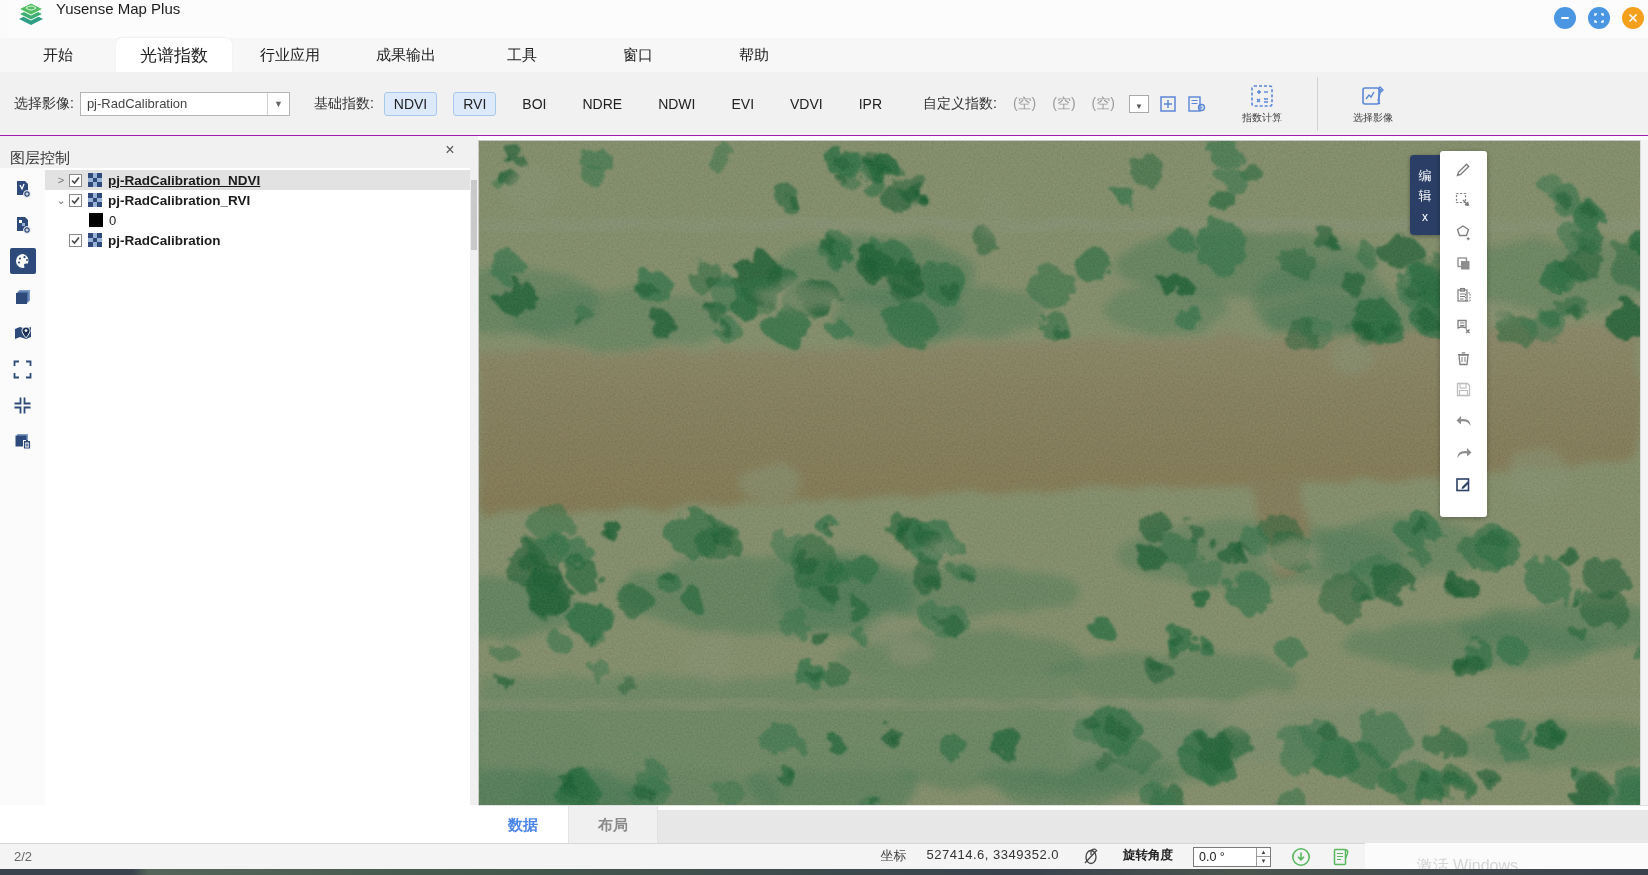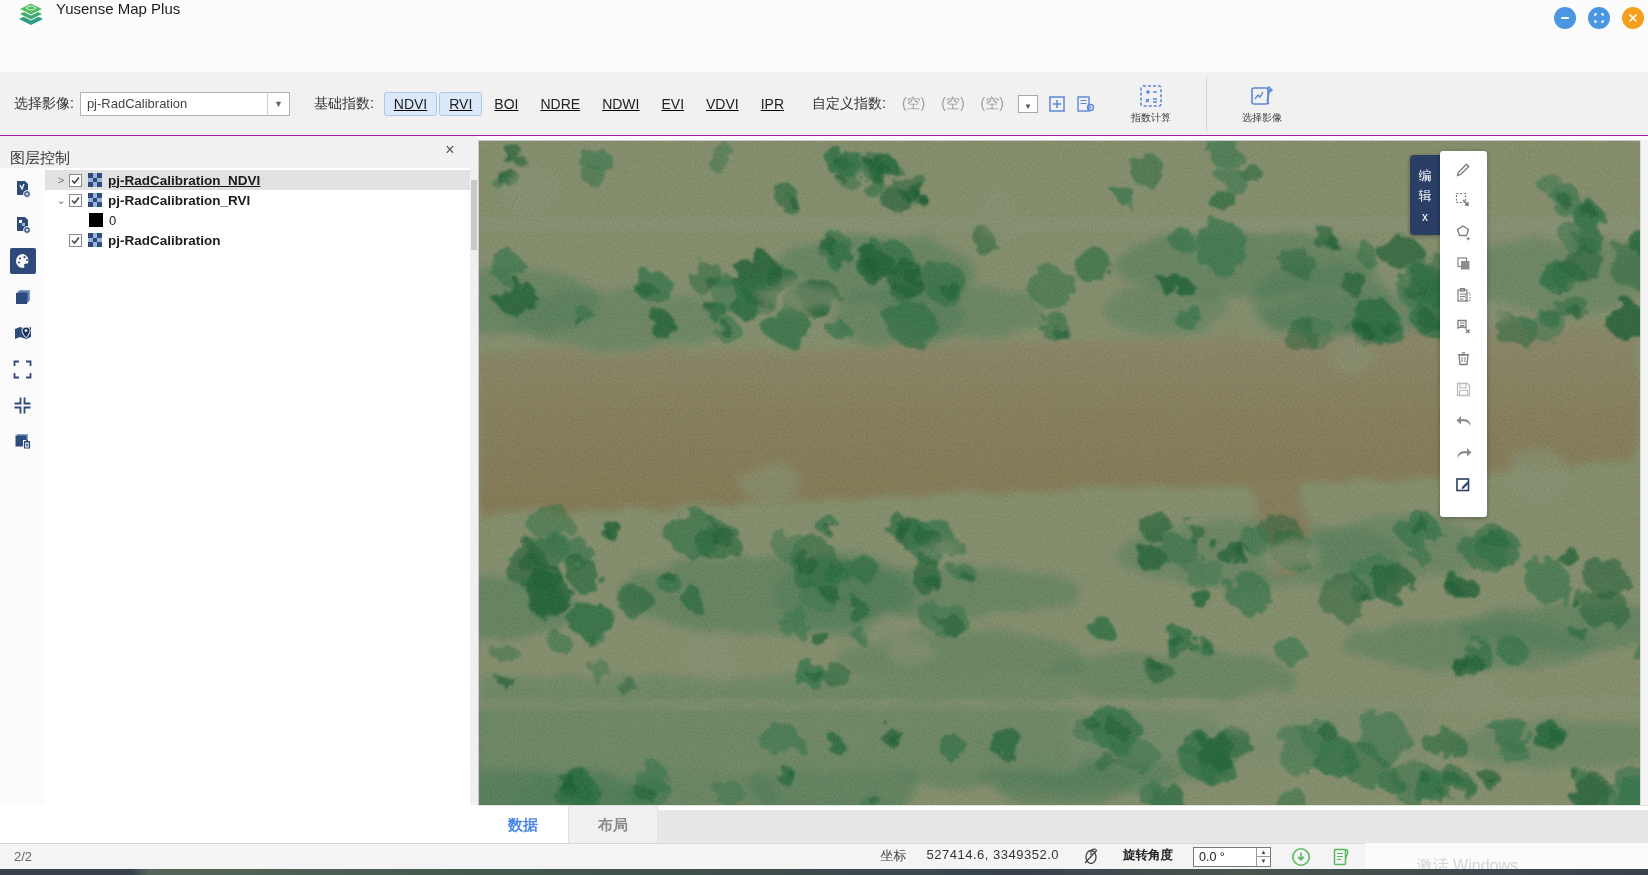--- a/index.html
+++ b/index.html
@@ -18,21 +18,21 @@
   
   .menubar { position:absolute; left:0; top:38px; width:1648px; height:34px; background:#f7f7f7; display:flex; }
   .menu-item { width:116px; height:34px; display:flex; align-items:center; justify-content:center; font-size:15px; color:#222; cursor:default; }
   .menu-item.active { background:#fff; font-size:17px; border-radius:6px 6px 0 0; box-shadow:0 -1px 2px rgba(0,0,0,.06); }
 
   
   .ribbon { position:absolute; left:0; top:72px; width:1648px; height:64px; background:#f1f1f1; border-bottom:1px solid #a21caf; display:flex; align-items:center; }
   .ribbon-label { font-size:14px; color:#333; margin:0 6px 0 14px; }
   .combo { width:210px; height:24px; background:#fff; border:1px solid #b4b4b4; display:flex; align-items:center; justify-content:space-between; padding:0 6px; font-size:13px; color:#444; }
   .combo .arr { font-size:9px; color:#666; border-left:1px solid #d0d0d0; padding-left:6px; height:100%; display:flex; align-items:center; }
-  .chips { display:flex; align-items:center; gap:2px; margin-left:4px;text-decoration:underline; }
+  .chips { display:flex; align-items:center; gap:16px; margin-left:4px; }
   .chip { padding:3px 9px; font-size:14px; color:#222; border-radius:3px; border:1px solid transparent; }
   .chip.selected { background:#dce9fb; border-color:#a9c7ef; }
   .custom-slots { display:flex; gap:16px; margin-left:10px; }
   .slot { font-size:14px; color:#9a9a9a; }
   .mini-combo { width:20px; height:18px; background:#fff; border:1px solid #a9a9a9; display:flex; align-items:flex-end; justify-content:center; margin-left:14px; }
   .mini-combo .arr { font-size:8px; color:#555; line-height:10px; }
   .ico-btn { margin-left:10px; display:flex; align-items:center; }
   .big-btn { margin-left:16px; width:78px; height:58px; display:flex; flex-direction:column; align-items:center; justify-content:center; gap:2px; border:1px solid transparent; border-radius:3px; }
   .big-btn:first-of-type { border-color:#e3e3e3; background:#f5f5f5; }
   .big-btn .cap { font-size:10px; color:#404040; white-space:nowrap; }
@@ -119,39 +119,48 @@
         </svg>
       </div>
       <div class="winbtn close">
         <svg width="10" height="10" viewBox="0 0 10 10">
             <path d="M1.5 1.5l7 7M8.5 1.5l-7 7" stroke="#fff" stroke-width="1.6"></path>
           </svg>
       </div>
     </div>
   </div>
 
+  <div class="menubar">
+    <div class="menu-item">开始</div>
+    <div class="menu-item active">光谱指数</div>
+    <div class="menu-item">行业应用</div>
+    <div class="menu-item">成果输出</div>
+    <div class="menu-item">工具</div>
+    <div class="menu-item">窗口</div>
+    <div class="menu-item">帮助</div>
+  </div>
 
   <div class="ribbon">
     <span class="ribbon-label">选择影像:</span>
     <div class="combo">
       <span>pj-RadCalibration</span>
       <span class="arr">▼</span>
     </div>
     <span class="ribbon-label" style="margin-left:24px">基础指数:</span>
     <div class="chips">
       <span class="chip selected">NDVI</span>
       <span class="chip selected">RVI</span>
       <span class="chip">BOI</span>
       <span class="chip">NDRE</span>
       <span class="chip">NDWI</span>
       <span class="chip">EVI</span>
       <span class="chip">VDVI</span>
       <span class="chip">IPR</span>
     </div>
-    <span class="ribbon-label" style="margin-left:18px">自定义指数:</span>
+    <span class="ribbon-label" style="margin-left:31px">自定义指数:</span>
     <div class="custom-slots">
       <span class="slot">(空)</span>
       <span class="slot">(空)</span>
       <span class="slot">(空)</span>
     </div>
     <div class="mini-combo">
         <span class="arr">▼</span>
       </div>
     <div class="ico-btn">
       <svg width="18" height="18" viewBox="0 0 18 18">

